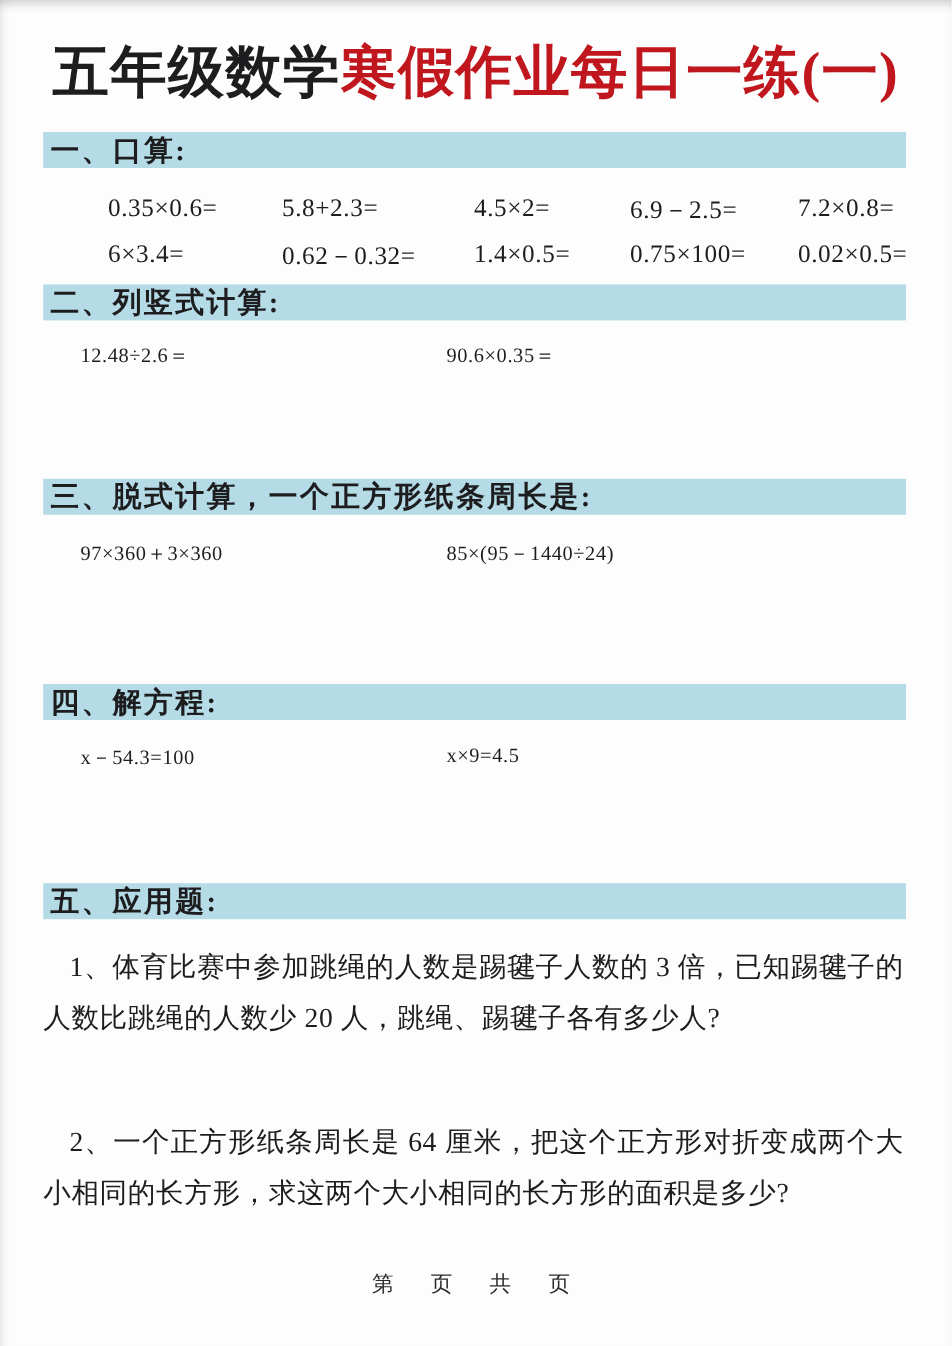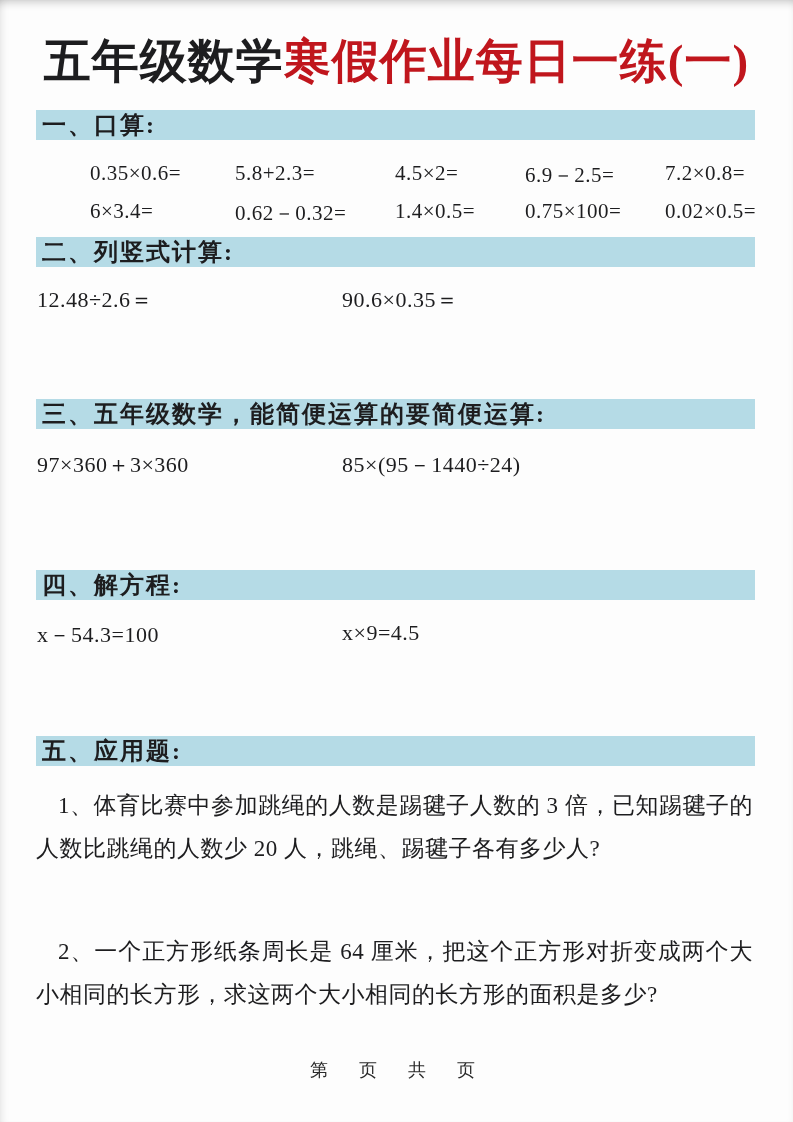--- a/index.html
+++ b/index.html
@@ -56,25 +56,25 @@
     left: 61px;
     right: 50px;
     display: grid;
     grid-template-columns: 145px 160px 130px 140px 1fr;
     font-size: 21px;
     letter-spacing: 0.5px;
     margin-left: 29px;
   }
   .two-col {
     position: absolute;
-    left: 37px;
+    left: 67px;
     right: 50px;
     display: grid;
     grid-template-columns: 305px 1fr;
-    font-size: 22px;
+    font-size: 17px;
     letter-spacing: 0.5px;
   }
   .word-para {
     position: absolute;
     left: 36px;
     right: 40px;
     margin: 0;
     font-size: 23px;
     line-height: 43px;
     text-indent: 22px;
@@ -134,21 +134,21 @@
 
   <div class="band" id="band-vertical">
     <span>二、列竖式计算:</span>
   </div>
   <div class="two-col" id="row-vertical">
     <span>12.48÷2.6＝</span>
     <span>90.6×0.35＝</span>
   </div>
 
   <div class="band" id="band-stepwise">
-    <span>三、五年级数学，能简便运算的要简便运算:</span>
+    <span>三、脱式计算，一个正方形纸条周长是:</span>
   </div>
   <div class="two-col" id="row-stepwise">
     <span>97×360＋3×360</span>
     <span>85×(95－1440÷24)</span>
   </div>
 
   <div class="band" id="band-equations">
     <span>四、解方程:</span>
   </div>
   <div class="two-col" id="row-equations">

